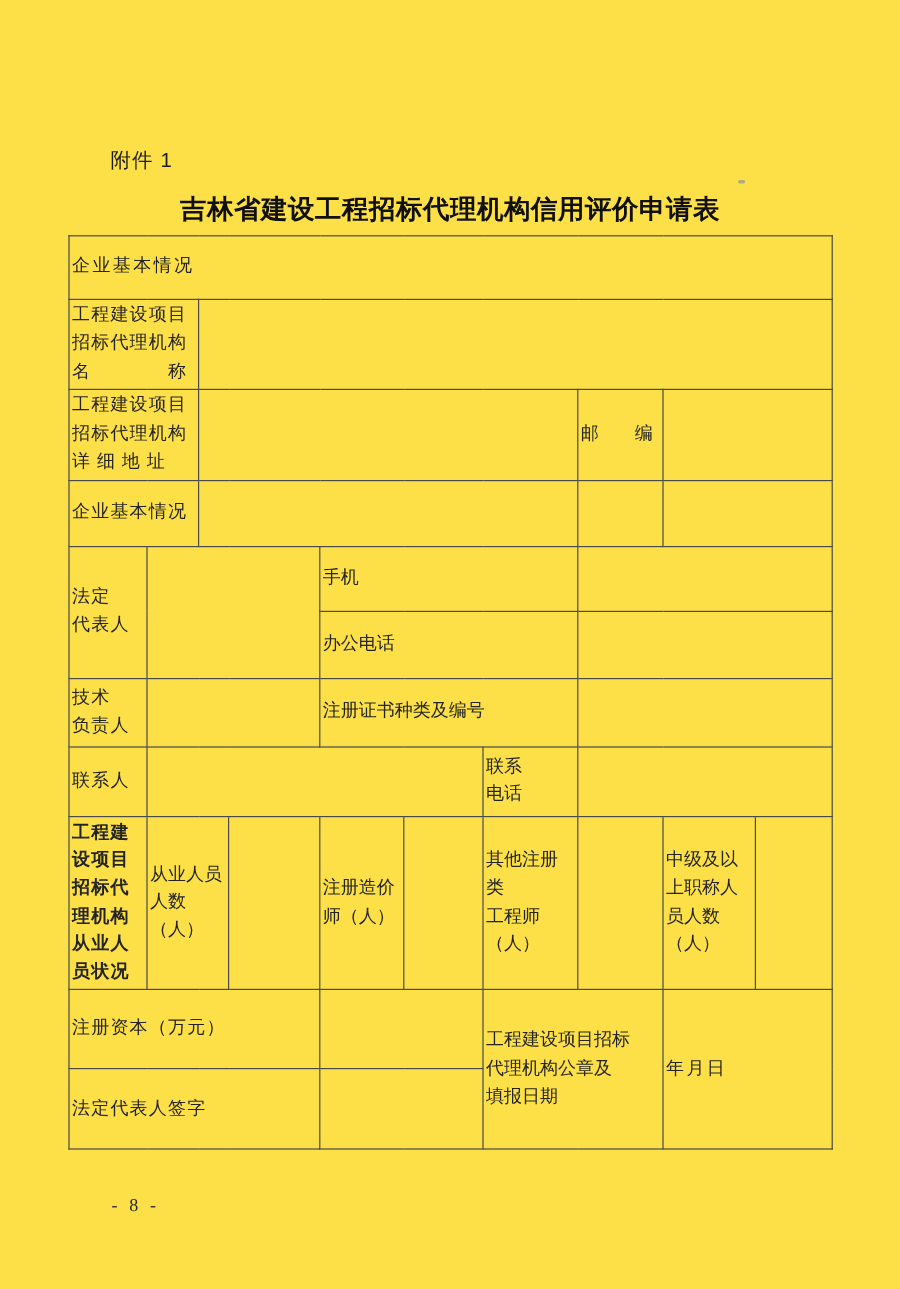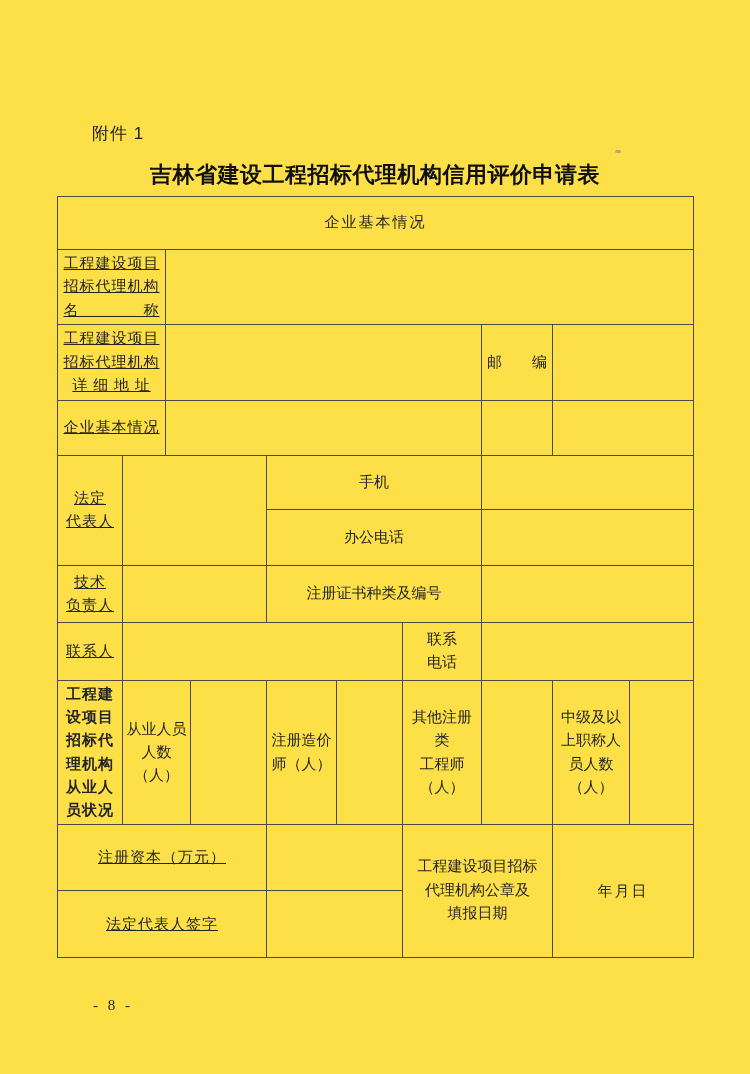--- a/index.html
+++ b/index.html
@@ -22,31 +22,31 @@
     font-family:"Liberation Sans","DejaVu Sans",sans-serif;
     font-size:22px;font-weight:bold;color:#101010;letter-spacing:0.5px;
   }
 
   table.form{
     position:absolute;left:57px;top:196px;width:636px;
     border-collapse:collapse;table-layout:fixed;
   }
   table.form td{
     border:1px solid #4a4a4a;
-    text-align:center;vertical-align:middle;
+    vertical-align:middle;
     white-space:pre-line;
     font-size:15px;line-height:1.55;color:#242424;
     padding:2px;overflow:hidden;
   }
   td.hdr{font-size:16px;letter-spacing:2px;}
-  td.lbl{letter-spacing:1px;text-decoration:underline;}
+  td.lbl{letter-spacing:1px;}
   td.small{font-size:13.5px;padding:0;letter-spacing:0;}
   td.mid{font-size:14px;padding:0;}
   td.staff-lbl{font-size:15px;line-height:1.5;letter-spacing:1px;font-weight:bold;}
-  td.seal{font-size:15px;line-height:1.75;font-family:Liberation Mono, monospace;}
+  td.seal{font-size:15px;line-height:1.75;}
   td.date-cell{vertical-align:bottom;padding-bottom:14px;font-size:15px;letter-spacing:2px;}
 
   .page-number{
     position:absolute;left:93px;top:997px;
     font-size:15px;letter-spacing:3px;color:#23262b;
   }
   .artifact{
     position:absolute;left:615px;top:150px;width:6px;height:3px;
     background:#8a8f96;border-radius:2px;opacity:0.65;
   }

